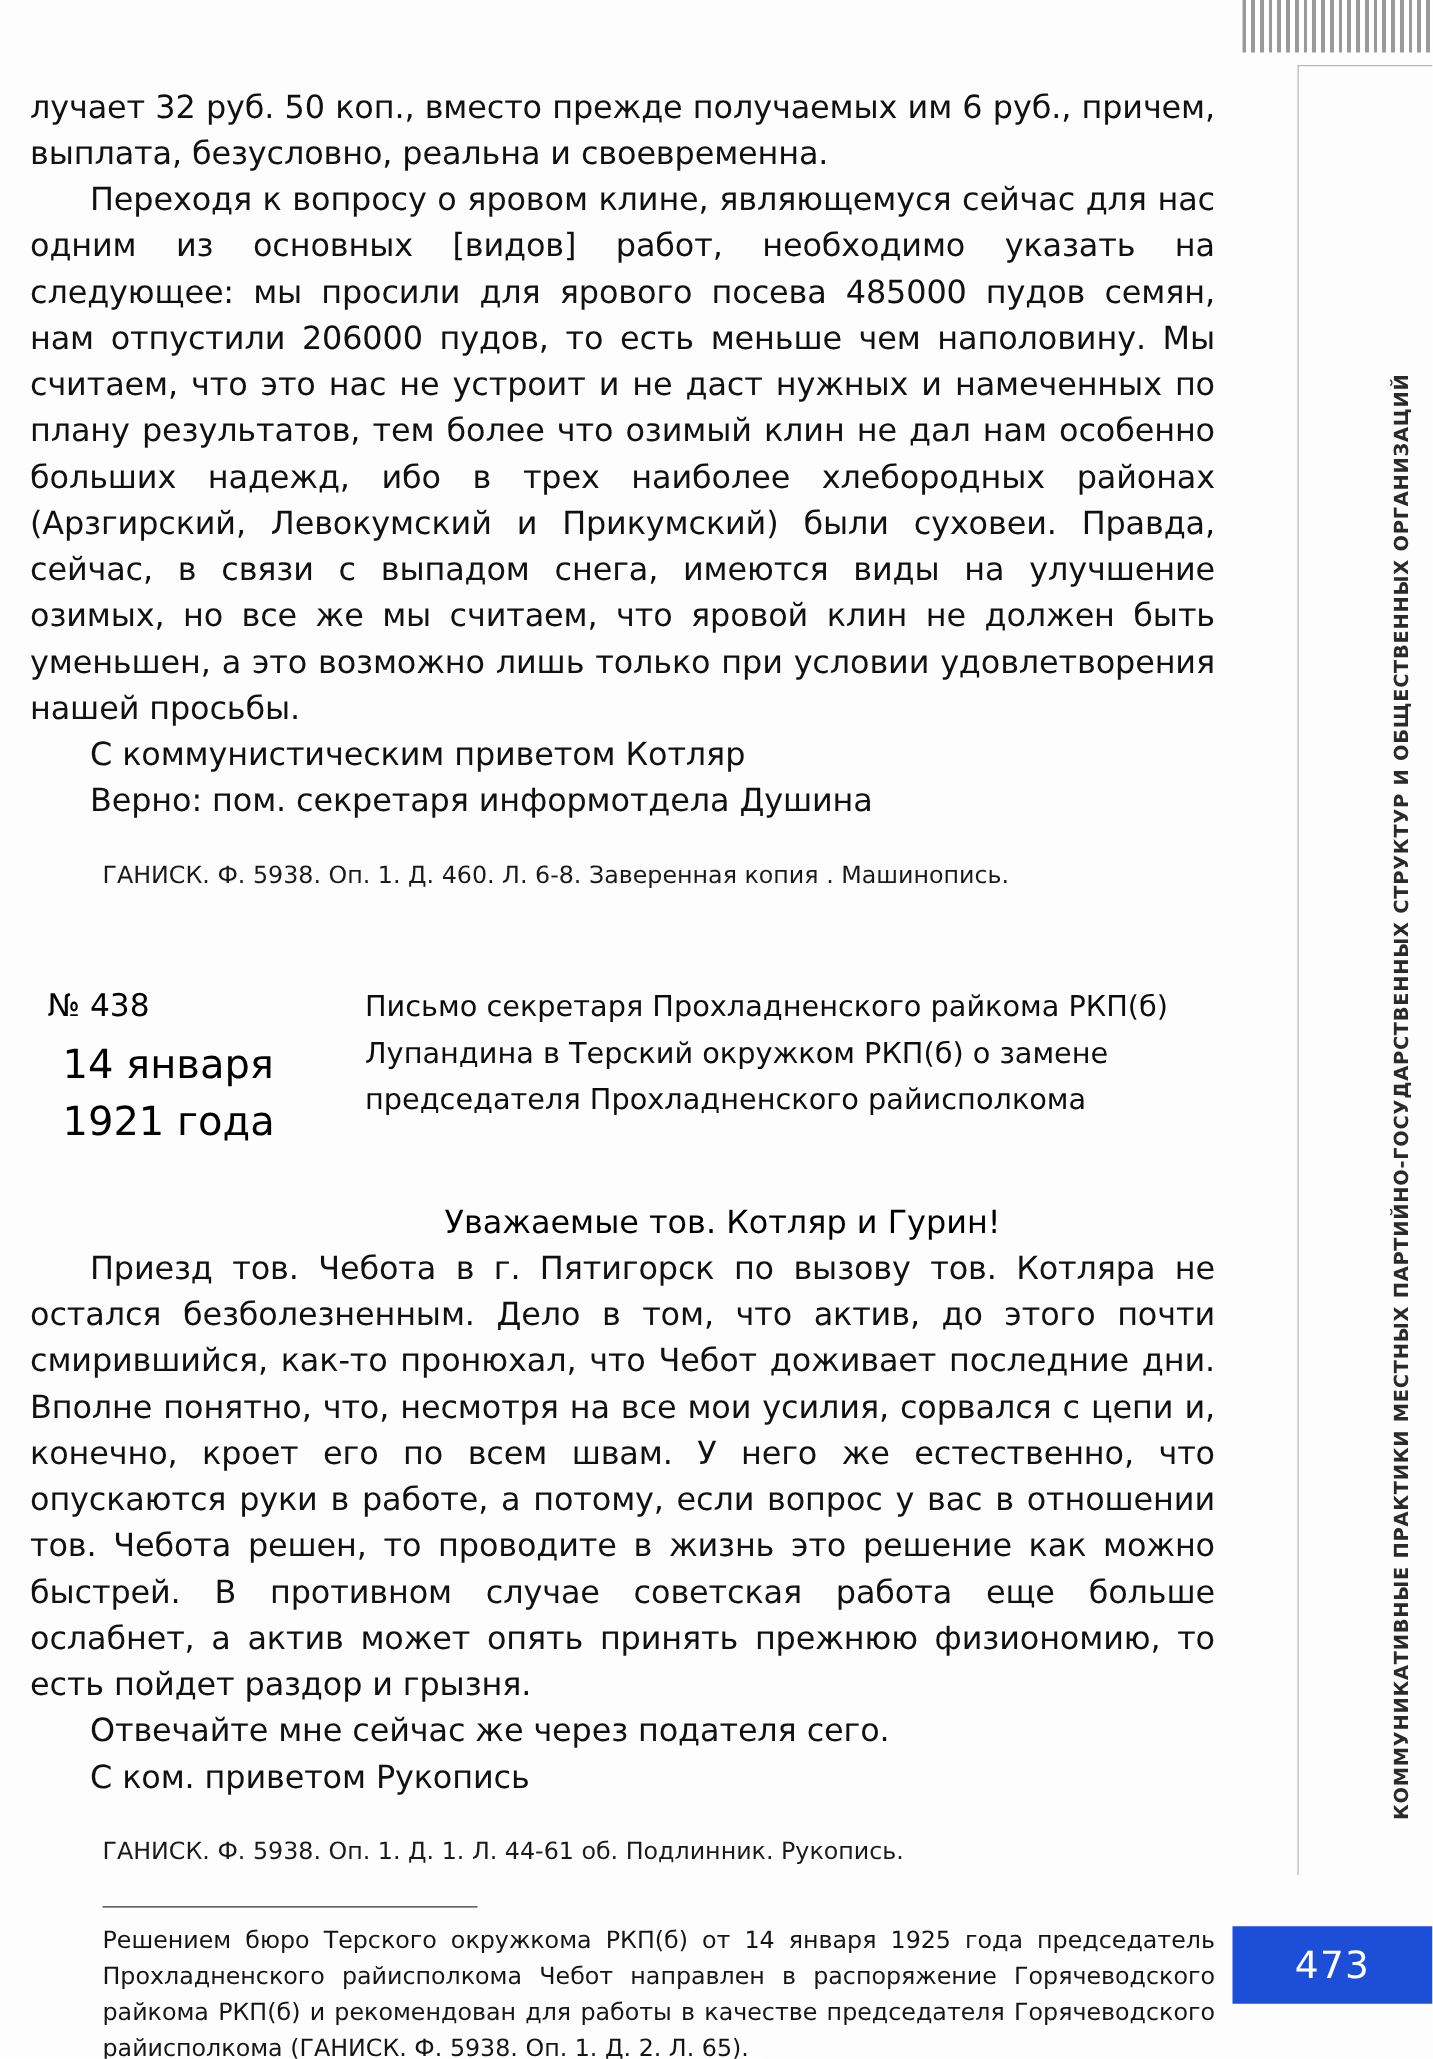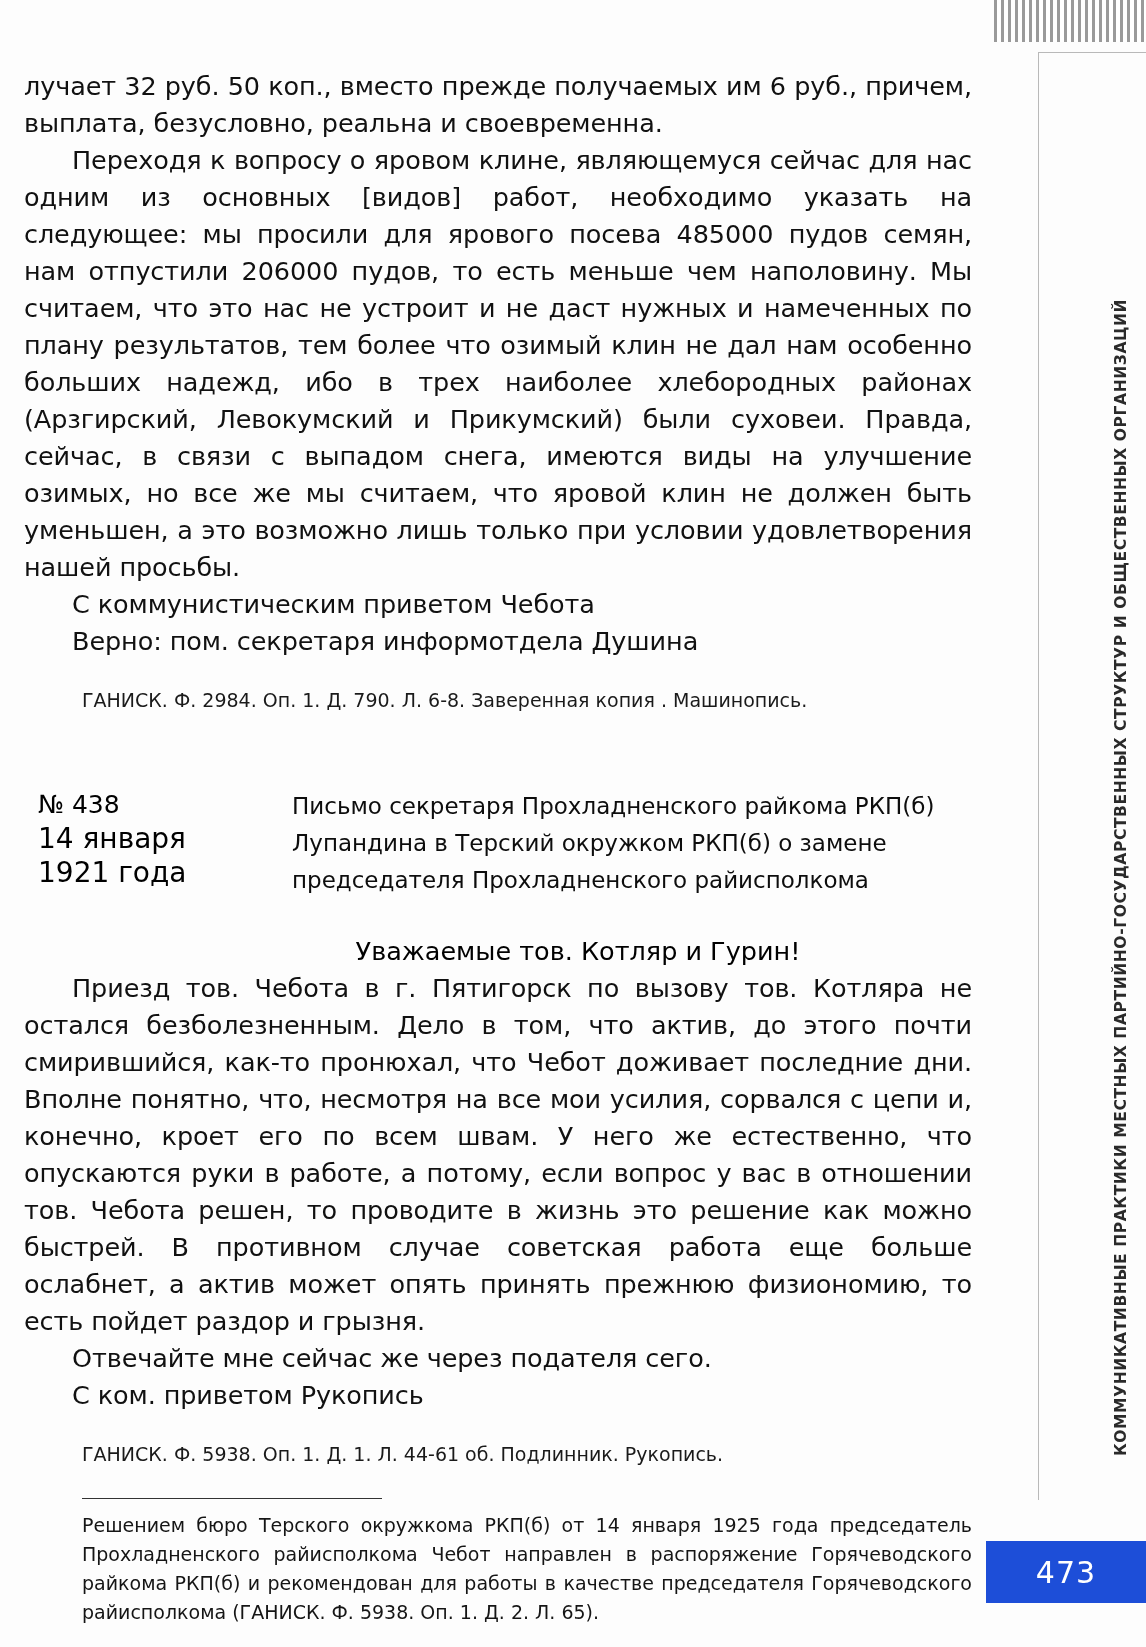--- a/index.html
+++ b/index.html
@@ -136,23 +136,23 @@
     padding-left: 14px;
     box-sizing: border-box;
   }
   .doc-meta .num {
     font-size: 25px;
     font-weight: normal;
     line-height: 34px;
     margin: 0;
   }
   .doc-meta .date {
-    font-size: 28px;
+    font-size: 32px;
     line-height: 34px;
-    margin: 0;
+    margin: 12px;
   }
   .doc-title {
     flex: 1;
     font-size: 23px;
     font-weight: normal;
     line-height: 37px;
     color: #0d0d0d;
   }
 
   .salutation {
@@ -195,24 +195,24 @@
     <div class="vertical-title">КОММУНИКАТИВНЫЕ ПРАКТИКИ МЕСТНЫХ ПАРТИЙНО-ГОСУДАРСТВЕННЫХ СТРУКТУР И ОБЩЕСТВЕННЫХ ОРГАНИЗАЦИЙ</div>
     <div class="page-number-box">
       <span class="num">473</span>
     </div>
   </div>
 
   <div class="content">
 
     <p class="body">лучает 32 руб. 50 коп., вместо прежде получаемых им 6 руб., причем, выплата, безусловно, реальна и своевременна.</p>
     <p class="body indent">Переходя к вопросу о яровом клине, являющемуся сейчас для нас одним из основных [видов] работ, необходимо указать на следующее: мы просили для ярового посева 485000 пудов семян, нам отпустили 206000 пудов, то есть меньше чем наполовину. Мы считаем, что это нас не устроит и не даст нужных и намеченных по плану результатов, тем более что озимый клин не дал нам особенно больших надежд, ибо в трех наиболее хлебородных районах (Арзгирский, Левокумский и Прикумский) были суховеи. Правда, сейчас, в связи с выпадом снега, имеются виды на улучшение озимых, но все же мы считаем, что яровой клин не должен быть уменьшен, а это возможно лишь только при условии удовлетворения нашей просьбы.</p>
-    <p class="body indent sig">С коммунистическим приветом Чебота</p>
+    <p class="body indent sig">С коммунистическим приветом Котляр</p>
     <p class="body indent sig">Верно: пом. секретаря информотдела Душина</p>
 
-    <p class="archive-ref">ГАНИСК. Ф. 2984. Оп. 1. Д. 790. Л. 6-8. Заверенная копия . Машинопись.</p>
+    <p class="archive-ref">ГАНИСК. Ф. 5938. Оп. 1. Д. 460. Л. 6-8. Заверенная копия . Машинопись.</p>
 
     <div class="doc-header">
       <div class="doc-meta">
         <p class="num">№ 438</p>
         <p class="date">14 января</p>
         <p class="date">1921 года</p>
       </div>
       <div class="doc-title">Письмо секретаря Прохладненского райкома РКП(б) Лупандина в Терский окружком РКП(б) о замене председателя Прохладненского райисполкома</div>
     </div>
 

